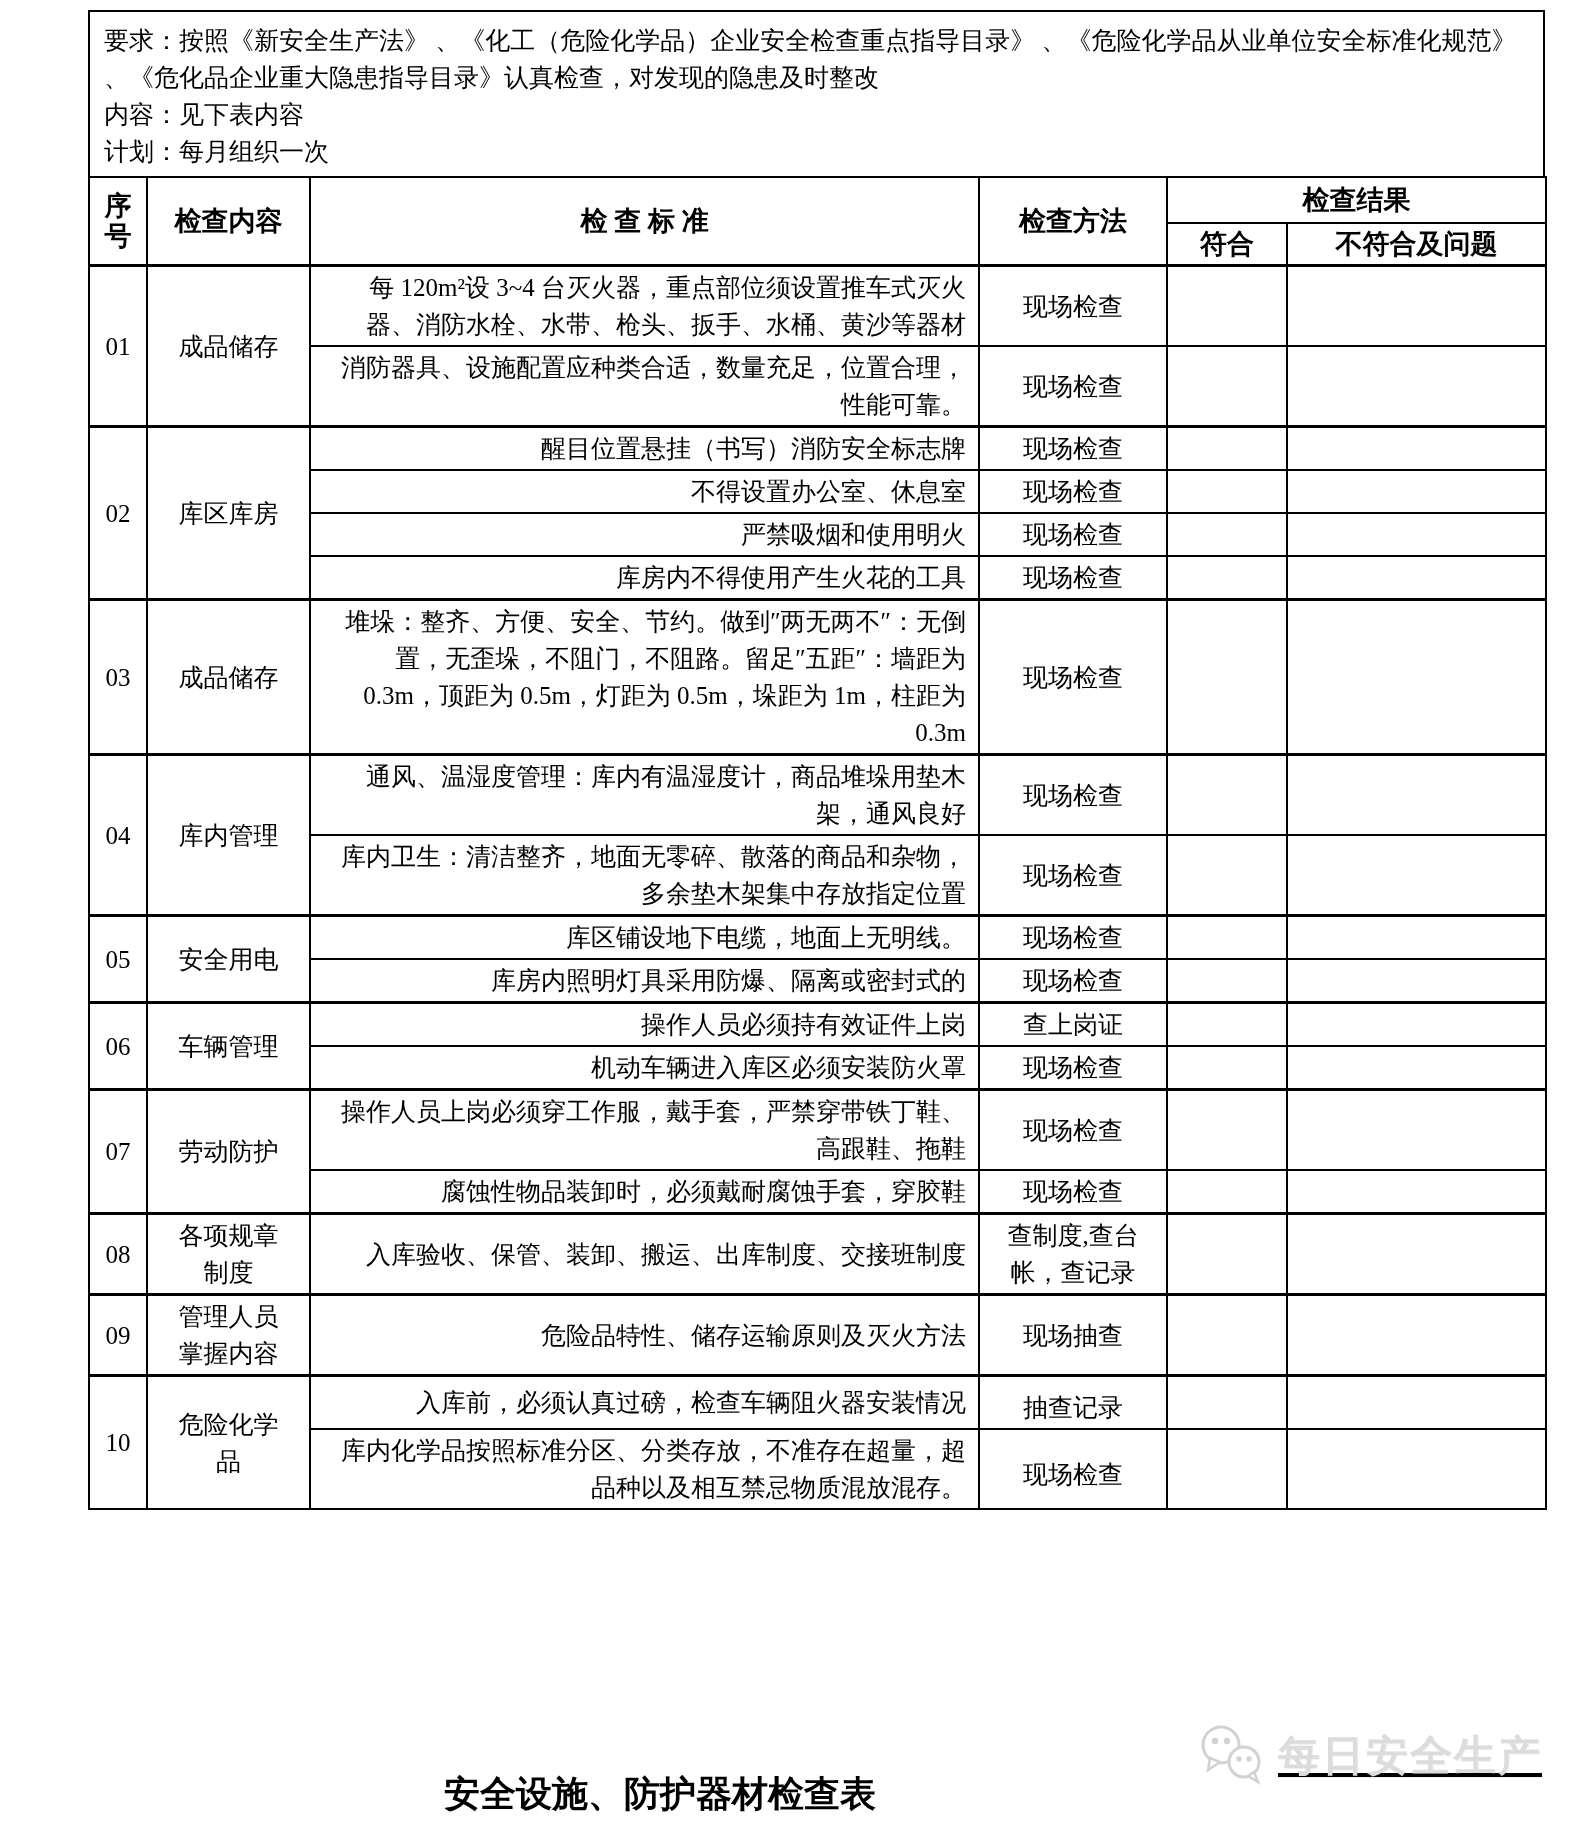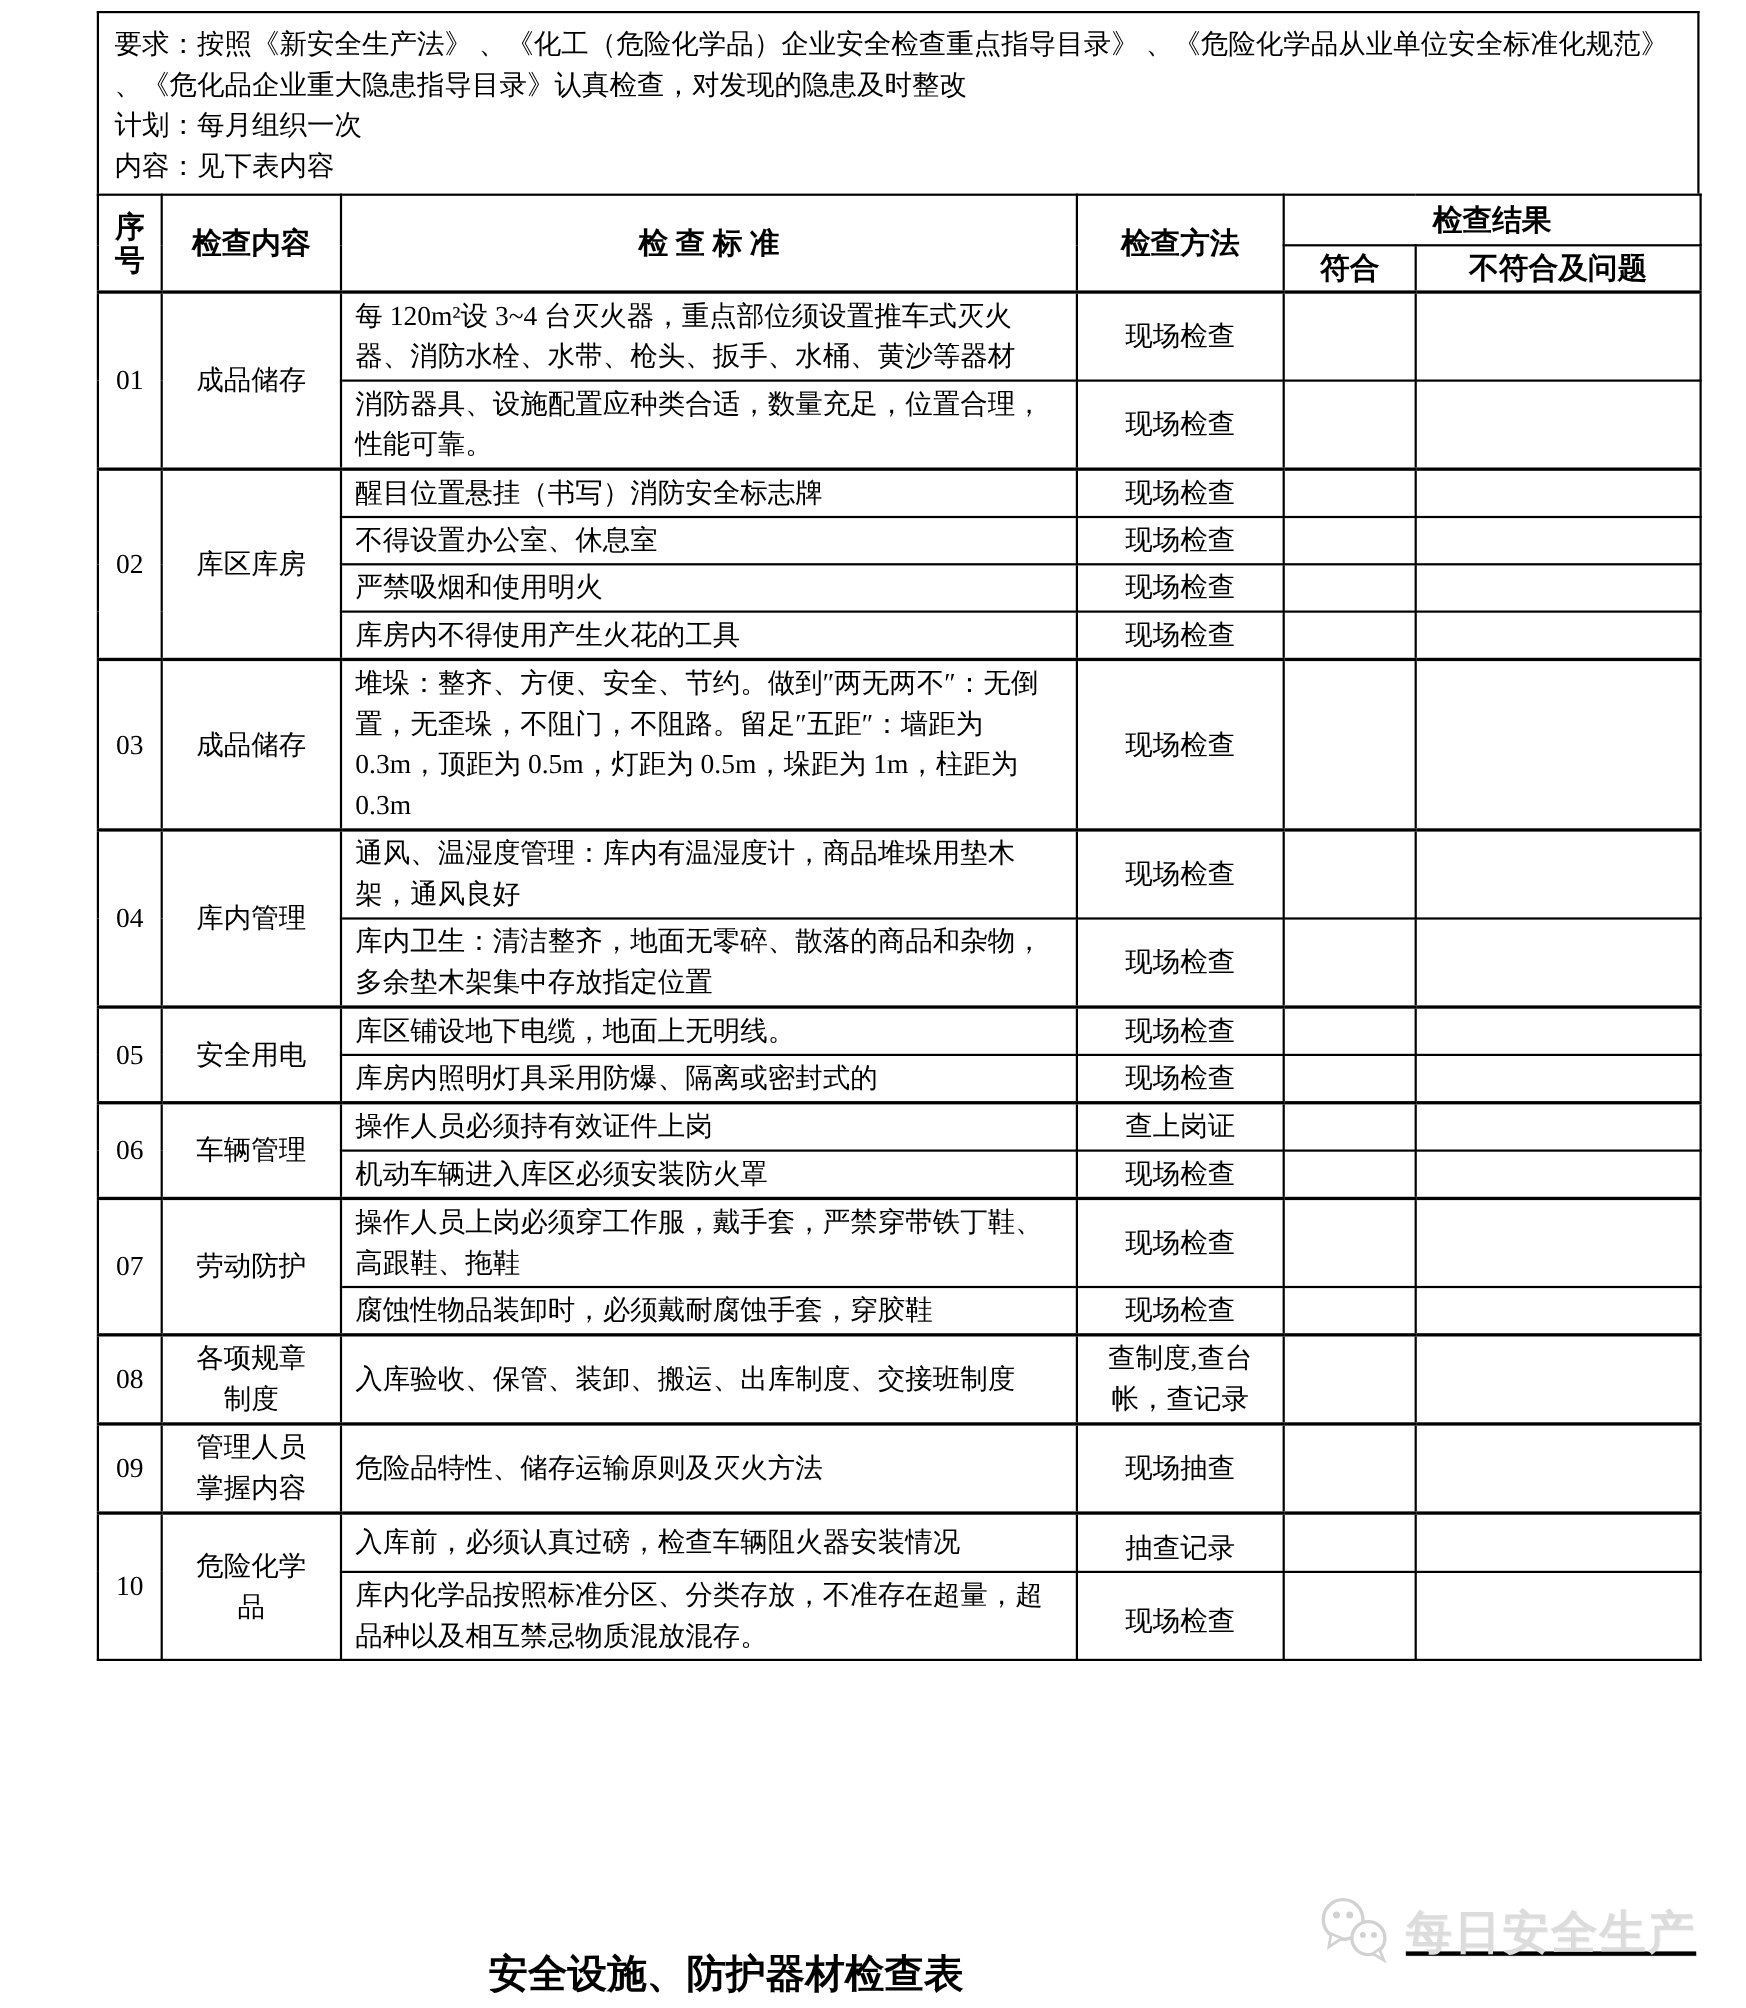--- a/index.html
+++ b/index.html
@@ -15,43 +15,43 @@
   
   table.checklist{width:100%;border-collapse:collapse;table-layout:fixed;border:2px solid #000;}
   .checklist th,.checklist td{border:2px solid #000;overflow:hidden;}
   .checklist thead th{font-weight:bold;font-size:27px;text-align:center;vertical-align:middle;padding:2px 4px;margin-top:17px;}
   .checklist thead tr.h1{height:46px;}
   .checklist thead tr.h2{height:40px;}
   .checklist thead th.col-no{padding:0 12px;line-height:30px;}
   .checklist tbody td{font-size:25px;line-height:37px;vertical-align:middle;padding:2px 8px;}
   .no-cell,.content-cell,.method-cell{text-align:center;margin-left:45px;}
   .content-cell{padding:2px 19px !important;}
-  .std-cell{text-align:left;padding:2px 12px !important;}
+  .std-cell{text-align:right;padding:2px 12px !important;}
   .pass-cell,.fail-cell{background:#fff;}
   tbody tr.group-start td{border-top:3px solid #000;}
   tr.row-10 td.std-cell,tr.row-10 td.method-cell{padding-top:12px;}
 
   
   .footer-title{position:absolute;top:1770px;left:0;width:1320px;text-align:center;
                 font-size:36px;font-weight:bold;line-height:48px;}
   .watermark{position:absolute;top:1722px;right:45px;display:flex;align-items:center;gap:10px;text-decoration:underline;}
   .watermark .wm-text{font-size:42px;font-weight:bold;color:#dcdcdc;letter-spacing:2px;
                       text-shadow:1px 1px 1px #efefef;}
   .wm-icon{display:inline-block;}
 </style>
 </head>
 <body>
 
 <div class="page">
   <div class="doc">
 
     <div class="intro">
       <p>要求：按照《新安全生产法》 、《化工（危险化学品）企业安全检查重点指导目录》 、《危险化学品从业单位安全标准化规范》 、《危化品企业重大隐患指导目录》认真检查，对发现的隐患及时整改</p>
+      <p>内容：见下表内容</p>
       <p>计划：每月组织一次</p>
-      <p>内容：见下表内容</p>
     </div>
 
     <table class="checklist">
       <colgroup>
         <col style="width:58px">
           <col style="width:163px">
           <col style="width:669px">
         <col style="width:188px">
           <col style="width:120px">
           <col style="width:259px">

